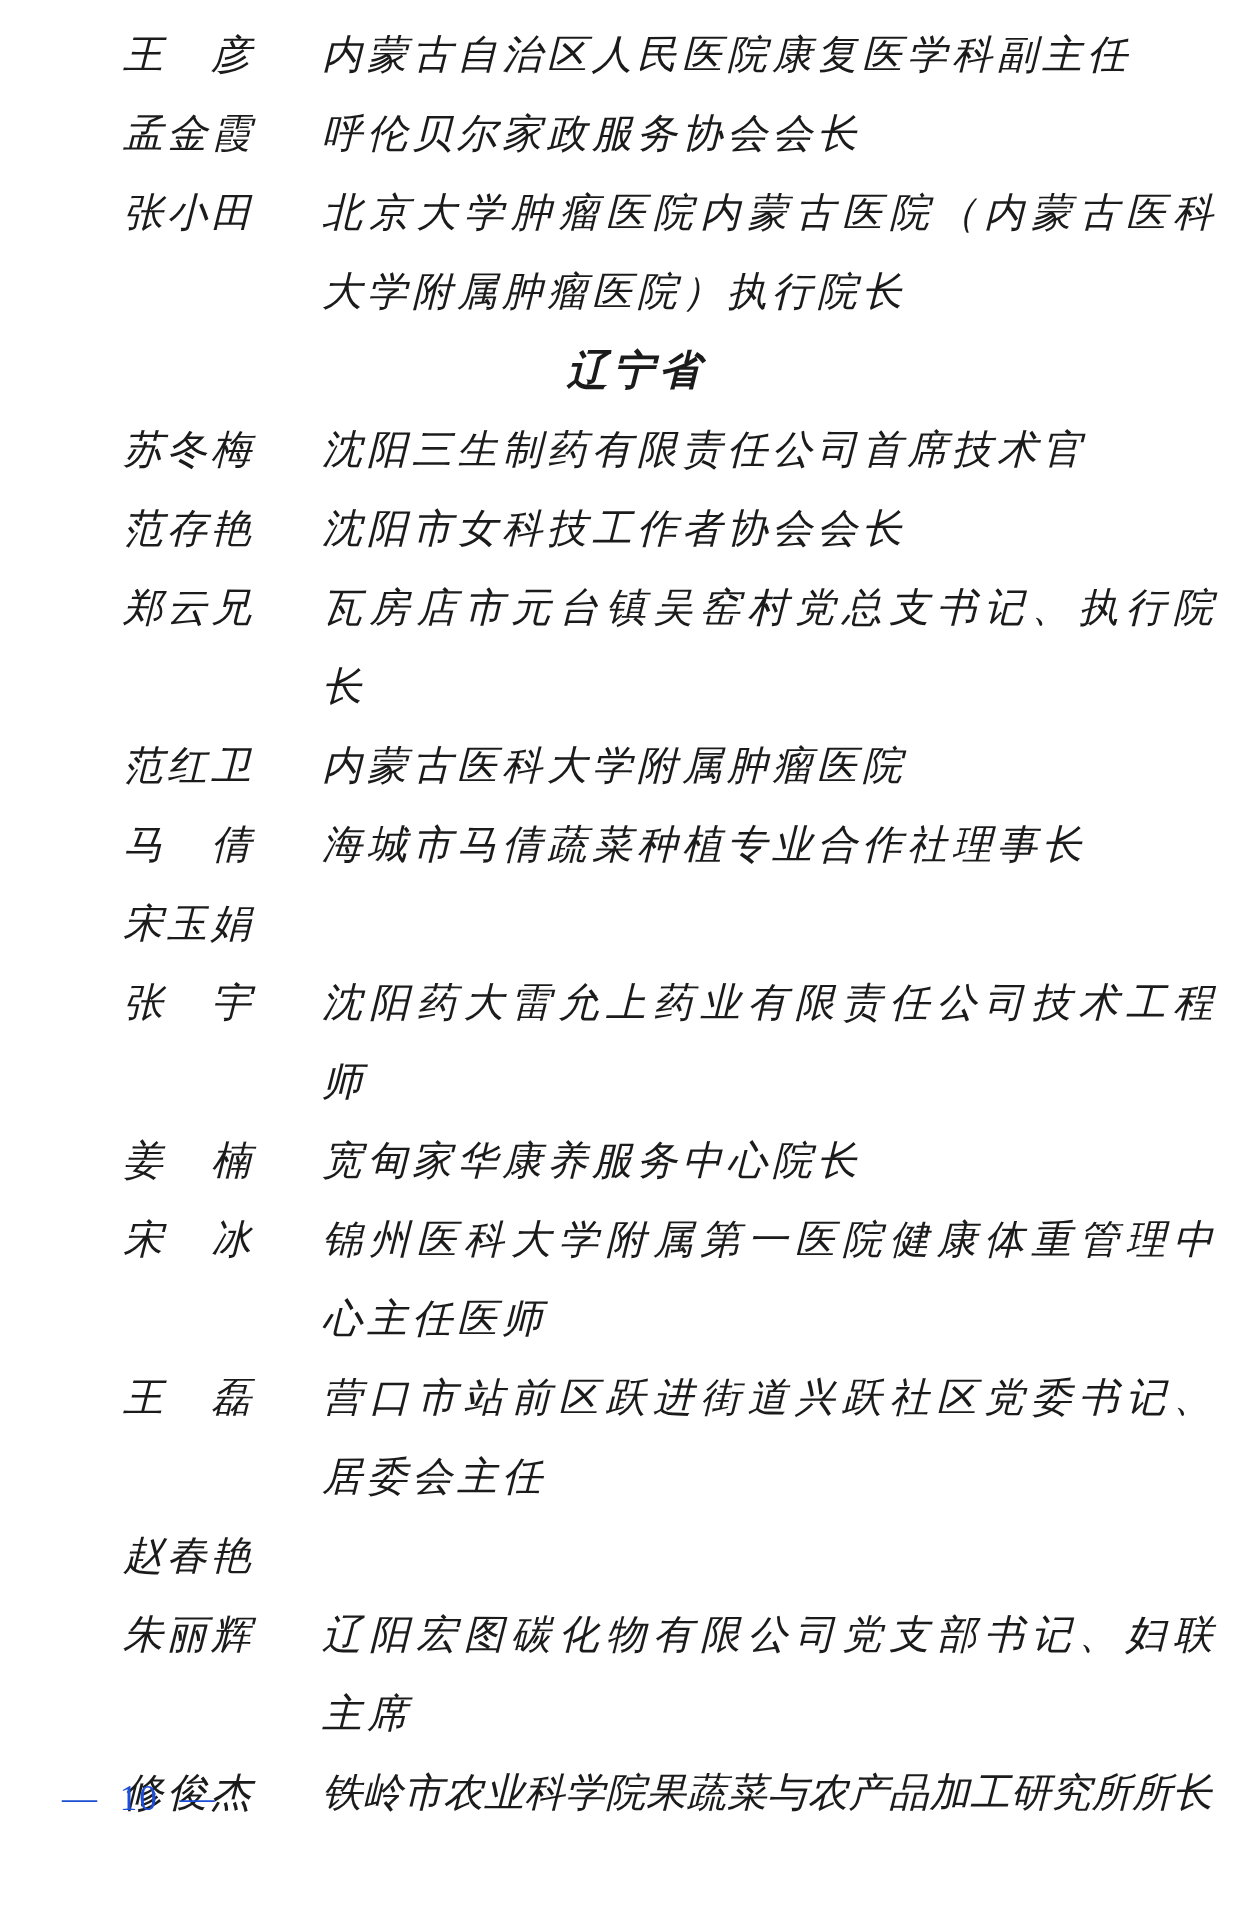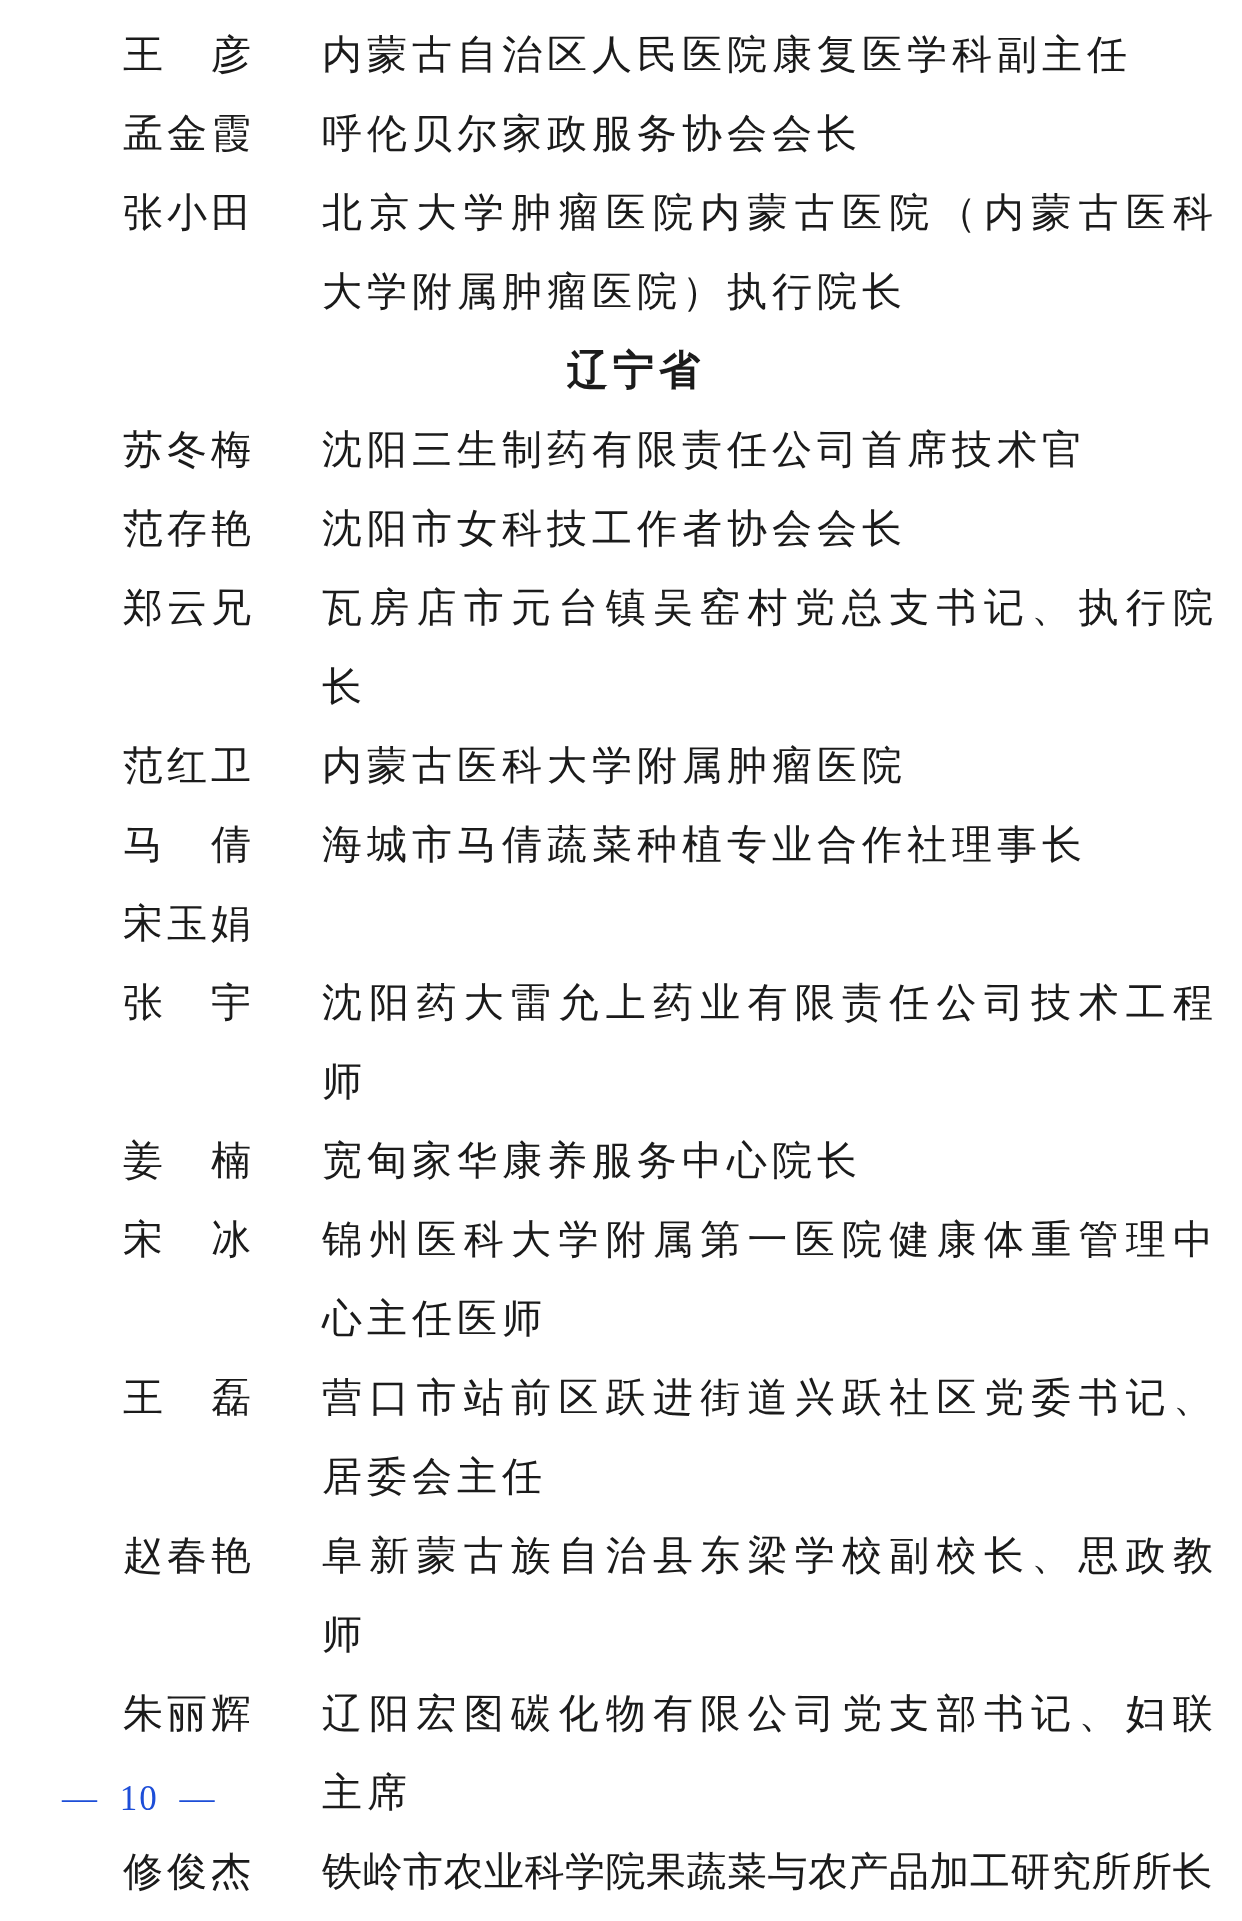--- a/index.html
+++ b/index.html
@@ -16,20 +16,21 @@
     font-family: "Liberation Serif", "DejaVu Serif", serif;
     color: #1b1b1b;
   }
   .doc {
     position: absolute;
     top: 15px;
     left: 30px;
     right: 0;
     font-size: 40px;
     line-height: 79px;
+    font-style: italic;
   }
   .row {
     display: flex;
     align-items: flex-start;
     margin-left: 93px; 
   }
   .name {
     flex: 0 0 132px;
     margin-right: 52px;
     letter-spacing: 4px;
@@ -120,21 +121,20 @@
     <div class="row">
       <div class="name">宋　冰</div>
       <div class="title">锦州医科大学附属第一医院健康体重管理中心主任医师</div>
     </div>
     <div class="row">
       <div class="name">王　磊</div>
       <div class="title">营口市站前区跃进街道兴跃社区党委书记、居委会主任</div>
     </div>
     <div class="row">
       <div class="name">赵春艳</div>
-      <div class="title">阜新蒙古族自治县东梁学校副校长、思政教师</div>
     </div>
     <div class="row">
       <div class="name">朱丽辉</div>
       <div class="title">辽阳宏图碳化物有限公司党支部书记、妇联主席</div>
     </div>
     <div class="row tight">
       <div class="name">修俊杰</div>
       <div class="title">铁岭市农业科学院果蔬菜与农产品加工研究所所长</div>
     </div>
 

